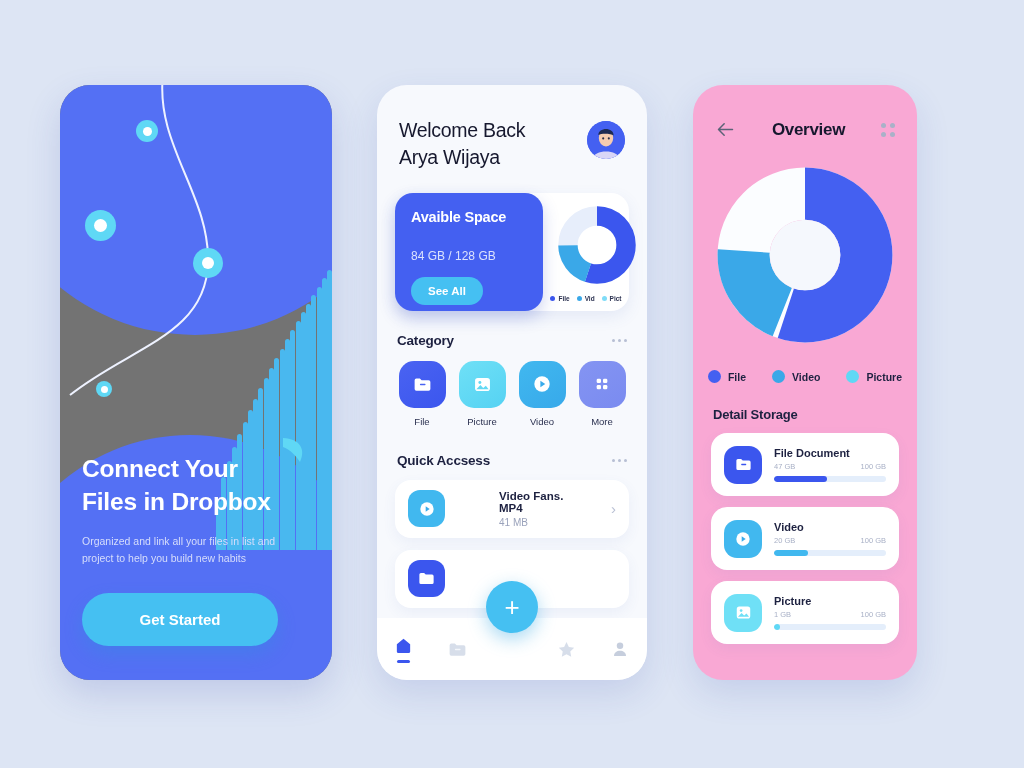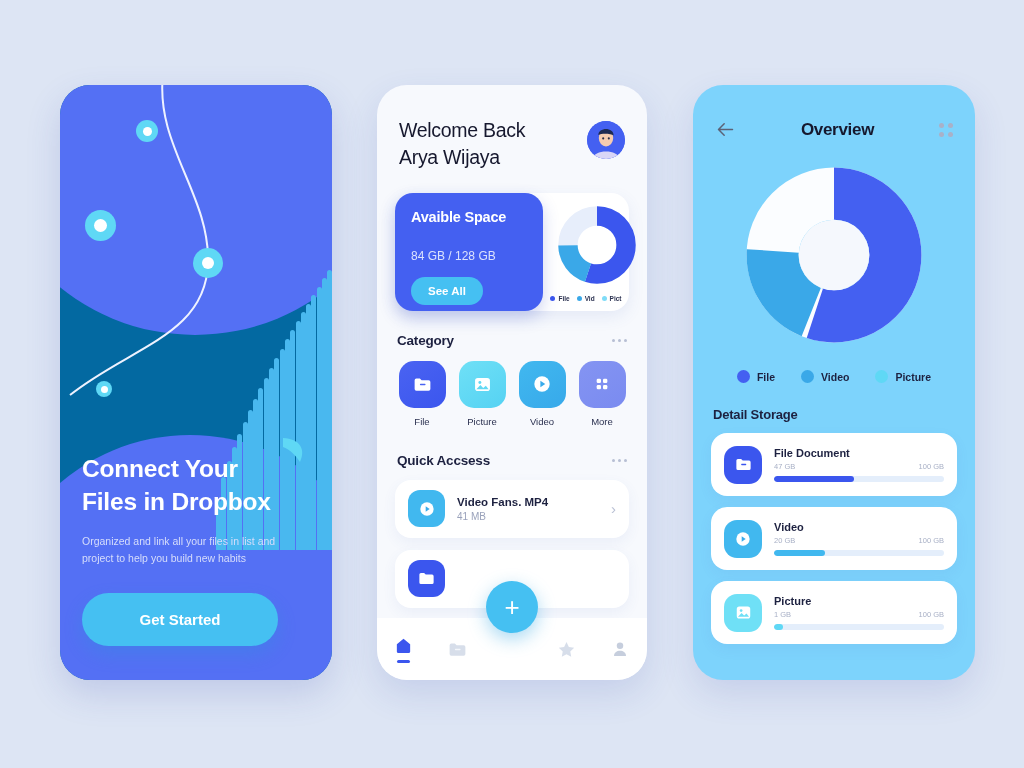--- a/index.html
+++ b/index.html
@@ -15,21 +15,21 @@
   
   .phone {
     position: absolute;
     border-radius: 30px;
     overflow: hidden;
   }
 
   
   #phone1 {
     left: 60px; top: 85px; width: 272px; height: 595px;
-    background: #0369a1;
+    background: #737373;
     box-shadow: 0 14px 34px rgba(60,80,180,.18);
   }
   .blob1 {
     position: absolute; width: 430px; height: 430px; border-radius: 50%;
     background: #5470f4; left: -80px; top: -180px;
   }
   .blob2 {
     position: absolute; width: 400px; height: 400px; border-radius: 50%;
     background: #5470f4; left: -70px; top: 350px;
   }
@@ -102,20 +102,21 @@
   .cat-ico {
     width: 47px; height: 47px; border-radius: 15px;
     display: flex; align-items: center; justify-content: center; margin: 0 auto;
   }
   .cat-lbl { font-size: 9.5px; color: #2b3150; margin-top: 8px; font-weight: 500; }
 
   .qa-card {
     margin: 12px 18px 0; background: #fff; border-radius: 16px;
     height: 58px; display: flex; align-items: center; padding: 0 13px;
     box-shadow: 0 5px 14px rgba(70,95,190,.07);
+    gap: 42px;
   }
   .qa-ico { width: 37px; height: 37px; border-radius: 12px; display: flex; align-items: center; justify-content: center; flex: none; }
   .qa-txt { margin-left: 12px; flex: 1; }
   .qa-name { font-size: 11.5px; font-weight: 700; color: #1d2140; }
   .qa-size { font-size: 10px; color: #9aa2bb; margin-top: 3px; }
   .chev { color: #b9c0d4; font-size: 15px; }
 
   .fab {
     position: absolute; left: 50%; transform: translateX(-50%); bottom: 47px;
     width: 52px; height: 52px; border-radius: 50%; background: #45c0f2;
@@ -126,22 +127,22 @@
   .navbar {
     position: absolute; left: 0; bottom: 0; width: 100%; height: 62px;
     background: #fff; display: flex; align-items: center; justify-content: space-around;
     z-index: 5; border-radius: 0 0 30px 30px;
   }
   .navitem { width: 38px; display: flex; flex-direction: column; align-items: center; cursor: pointer; }
   .nav-underline { width: 13px; height: 3px; border-radius: 2px; background: #3b56ee; margin-top: 5px; }
 
   
   #phone3 {
-    left: 693px; top: 85px; width: 282px; height: 595px;
-    background: #7dd3fc;
+    left: 693px; top: 85px; width: 224px; height: 595px;
+    background: #f9a8d4;
     box-shadow: 0 14px 34px rgba(60,80,180,.14);
   }
   .s3-head { display: flex; align-items: center; padding: 34px 22px 0; }
   .s3-title { flex: 1; text-align: center; font-size: 17px; font-weight: 700; color: #16182e; letter-spacing: -.3px; }
   .grid4 { display: grid; grid-template-columns: 5px 5px; gap: 4px; }
   .grid4 i { width: 5px; height: 5px; border-radius: 50%; background: #a9b1c8; display: block; }
 
   .donut-wrap { display: flex; justify-content: center; margin-top: 22px; }
   .legend3 { display: flex; justify-content: center; gap: 26px; margin-top: 22px; }
   .legend3 div { display: flex; align-items: center; gap: 7px; }

